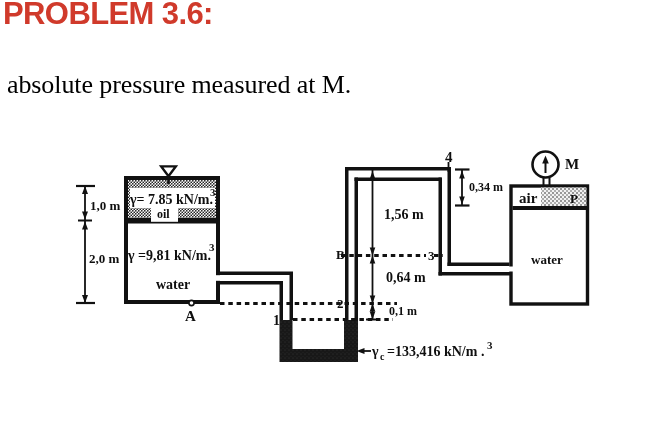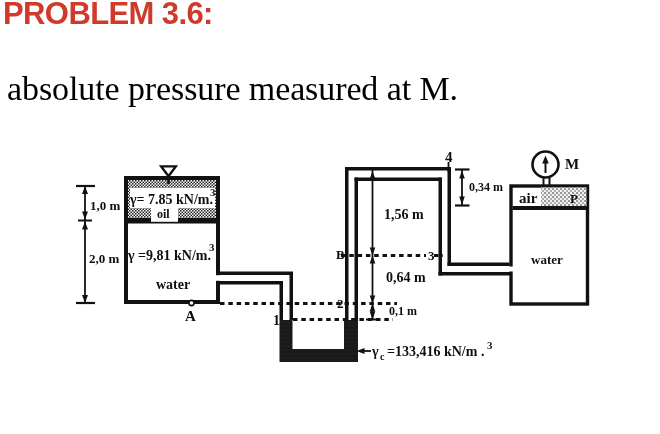--- a/index.html
+++ b/index.html
@@ -1,19 +1,19 @@
 <!DOCTYPE html>
 <html><head>
 <meta charset="utf-8">
 <style>
   html,body{margin:0;padding:0;background:#ffffff;width:660px;height:434px;overflow:hidden;}
   #page{position:relative;width:592px;height:434px;background:#ffffff;}
   .title{position:absolute;left:3px;top:-4px;font-family:"Liberation Sans",sans-serif;font-weight:bold;font-size:31px;letter-spacing:-0.6px;color:#d03a2b;}
   .body1{position:absolute;left:7px;top:39px;font-family:"Liberation Serif",serif;font-size:26px;letter-spacing:-0.1px;color:#000;}
-  .body2{position:absolute;left:7px;top:70px;font-family:"Liberation Serif",serif;font-size:34px;letter-spacing:-0.1px;color:#000;}
+  .body2{position:absolute;left:7px;top:70px;font-family:"Liberation Serif",serif;font-size:26px;letter-spacing:-0.1px;color:#000;}
   svg{position:absolute;left:0;top:0;}
   text{font-family:"Liberation Serif",serif;font-weight:bold;fill:#0f0f0f;}
 </style>
 </head>
 <body>
 <div id="page">
 
 <div class="title">PROBLEM 3.6:</div>
 
 

